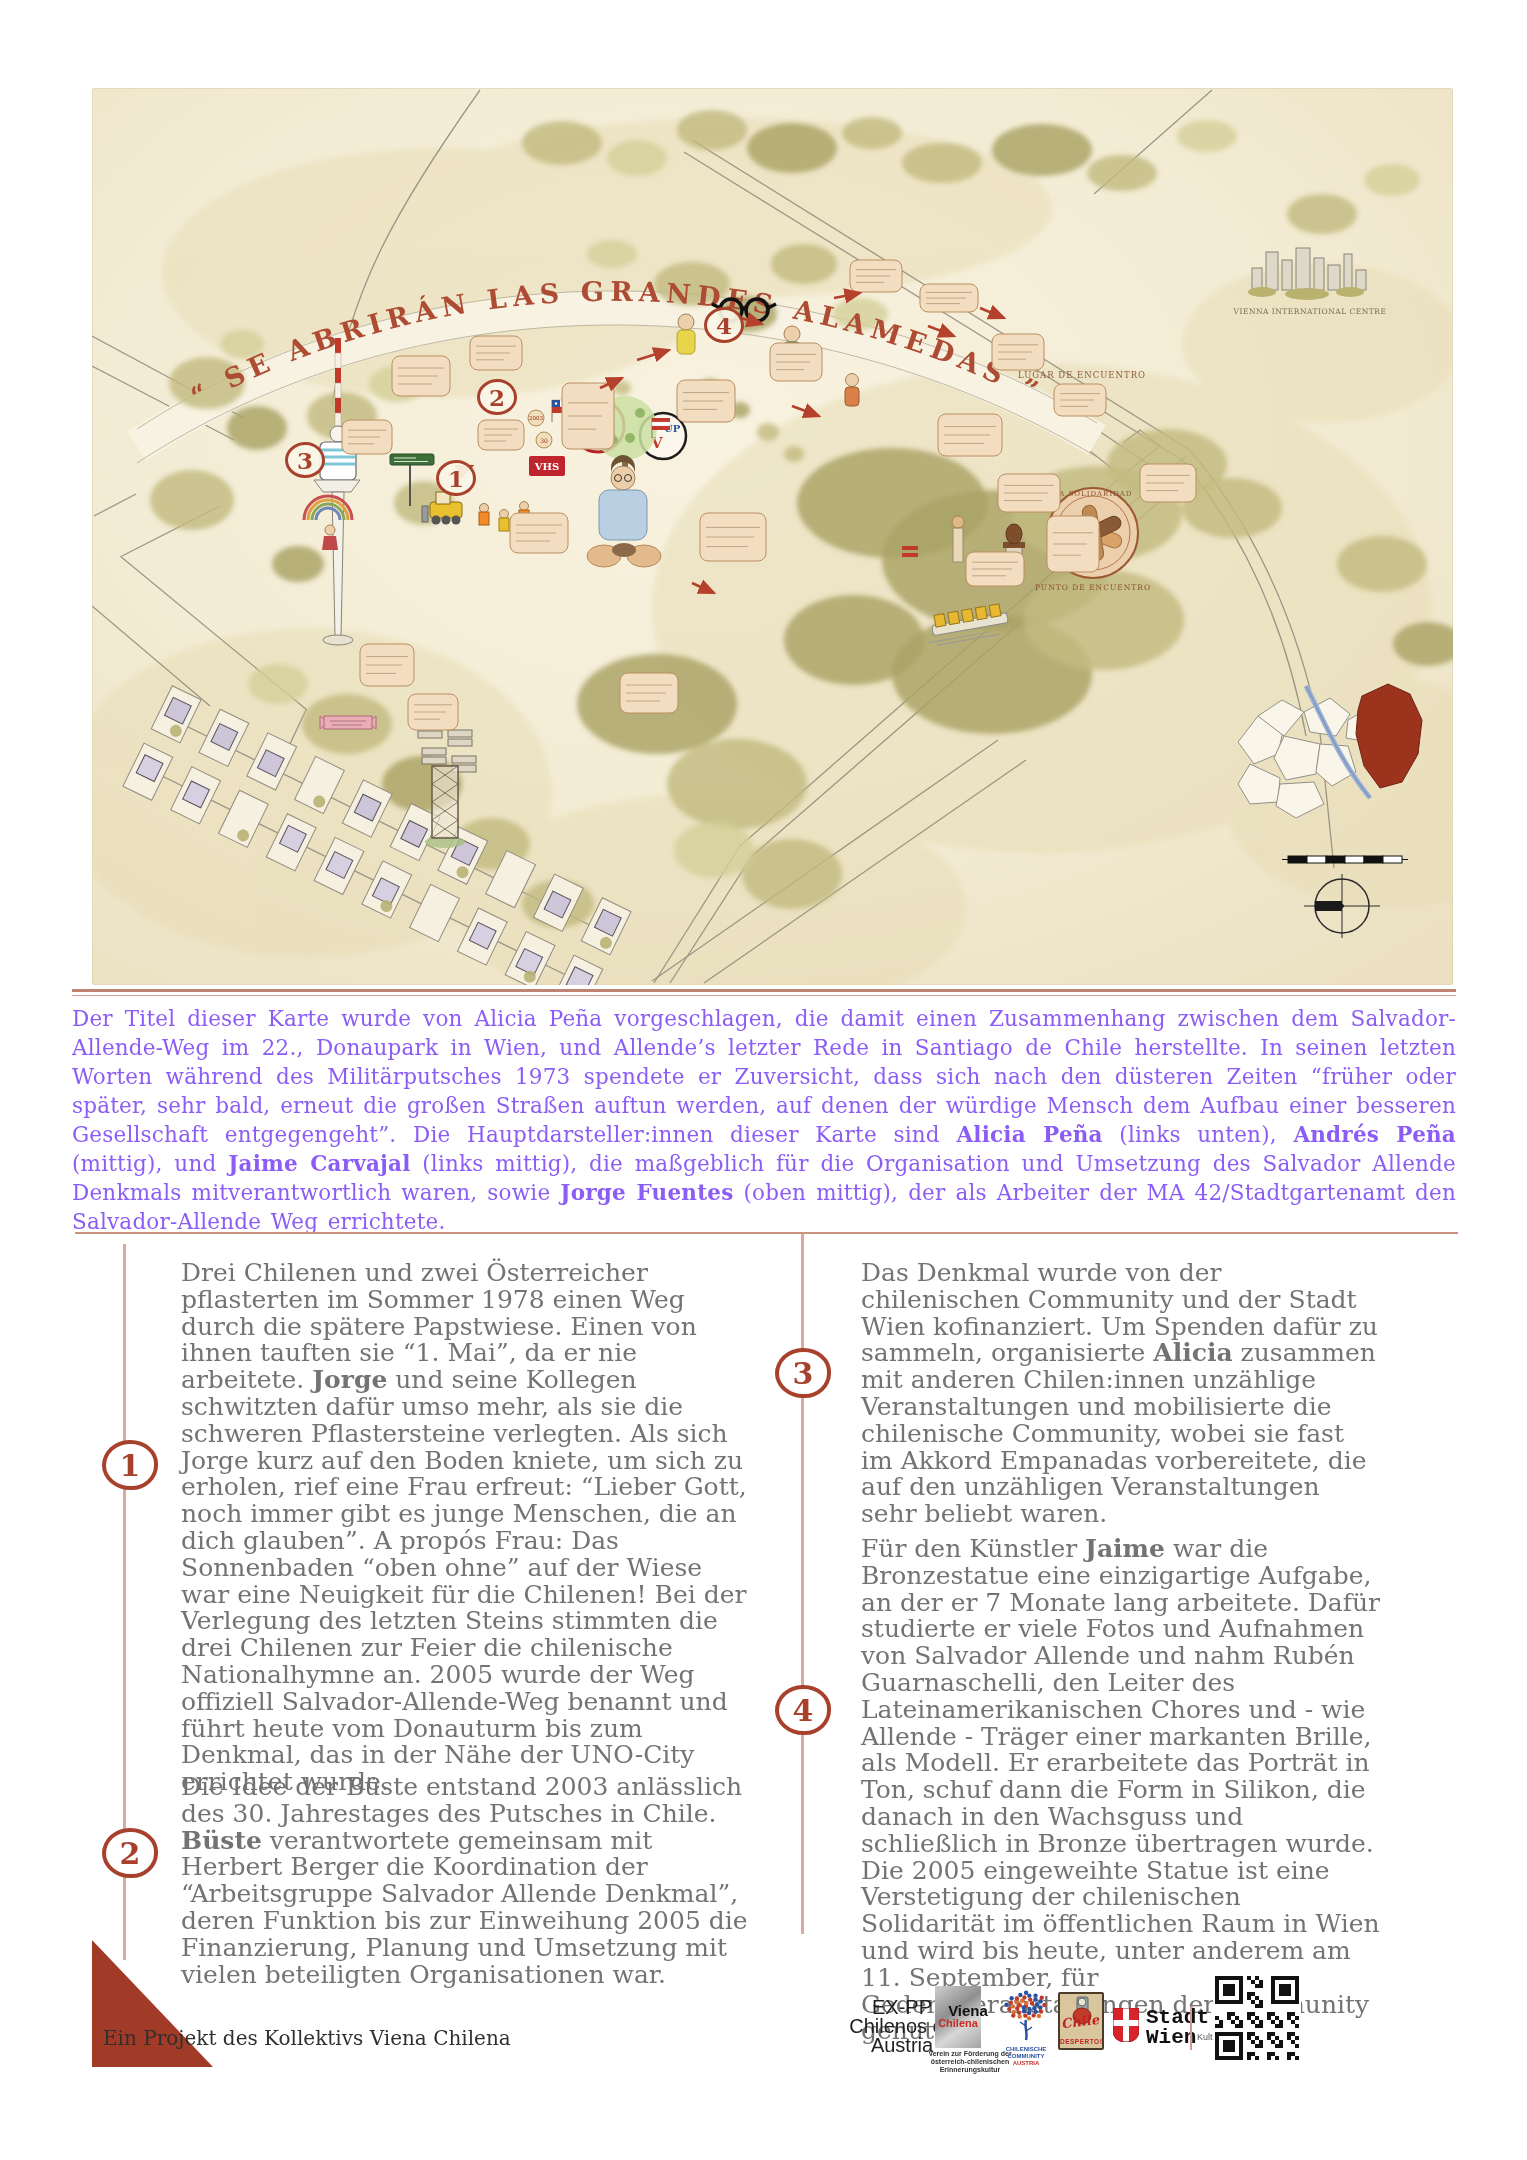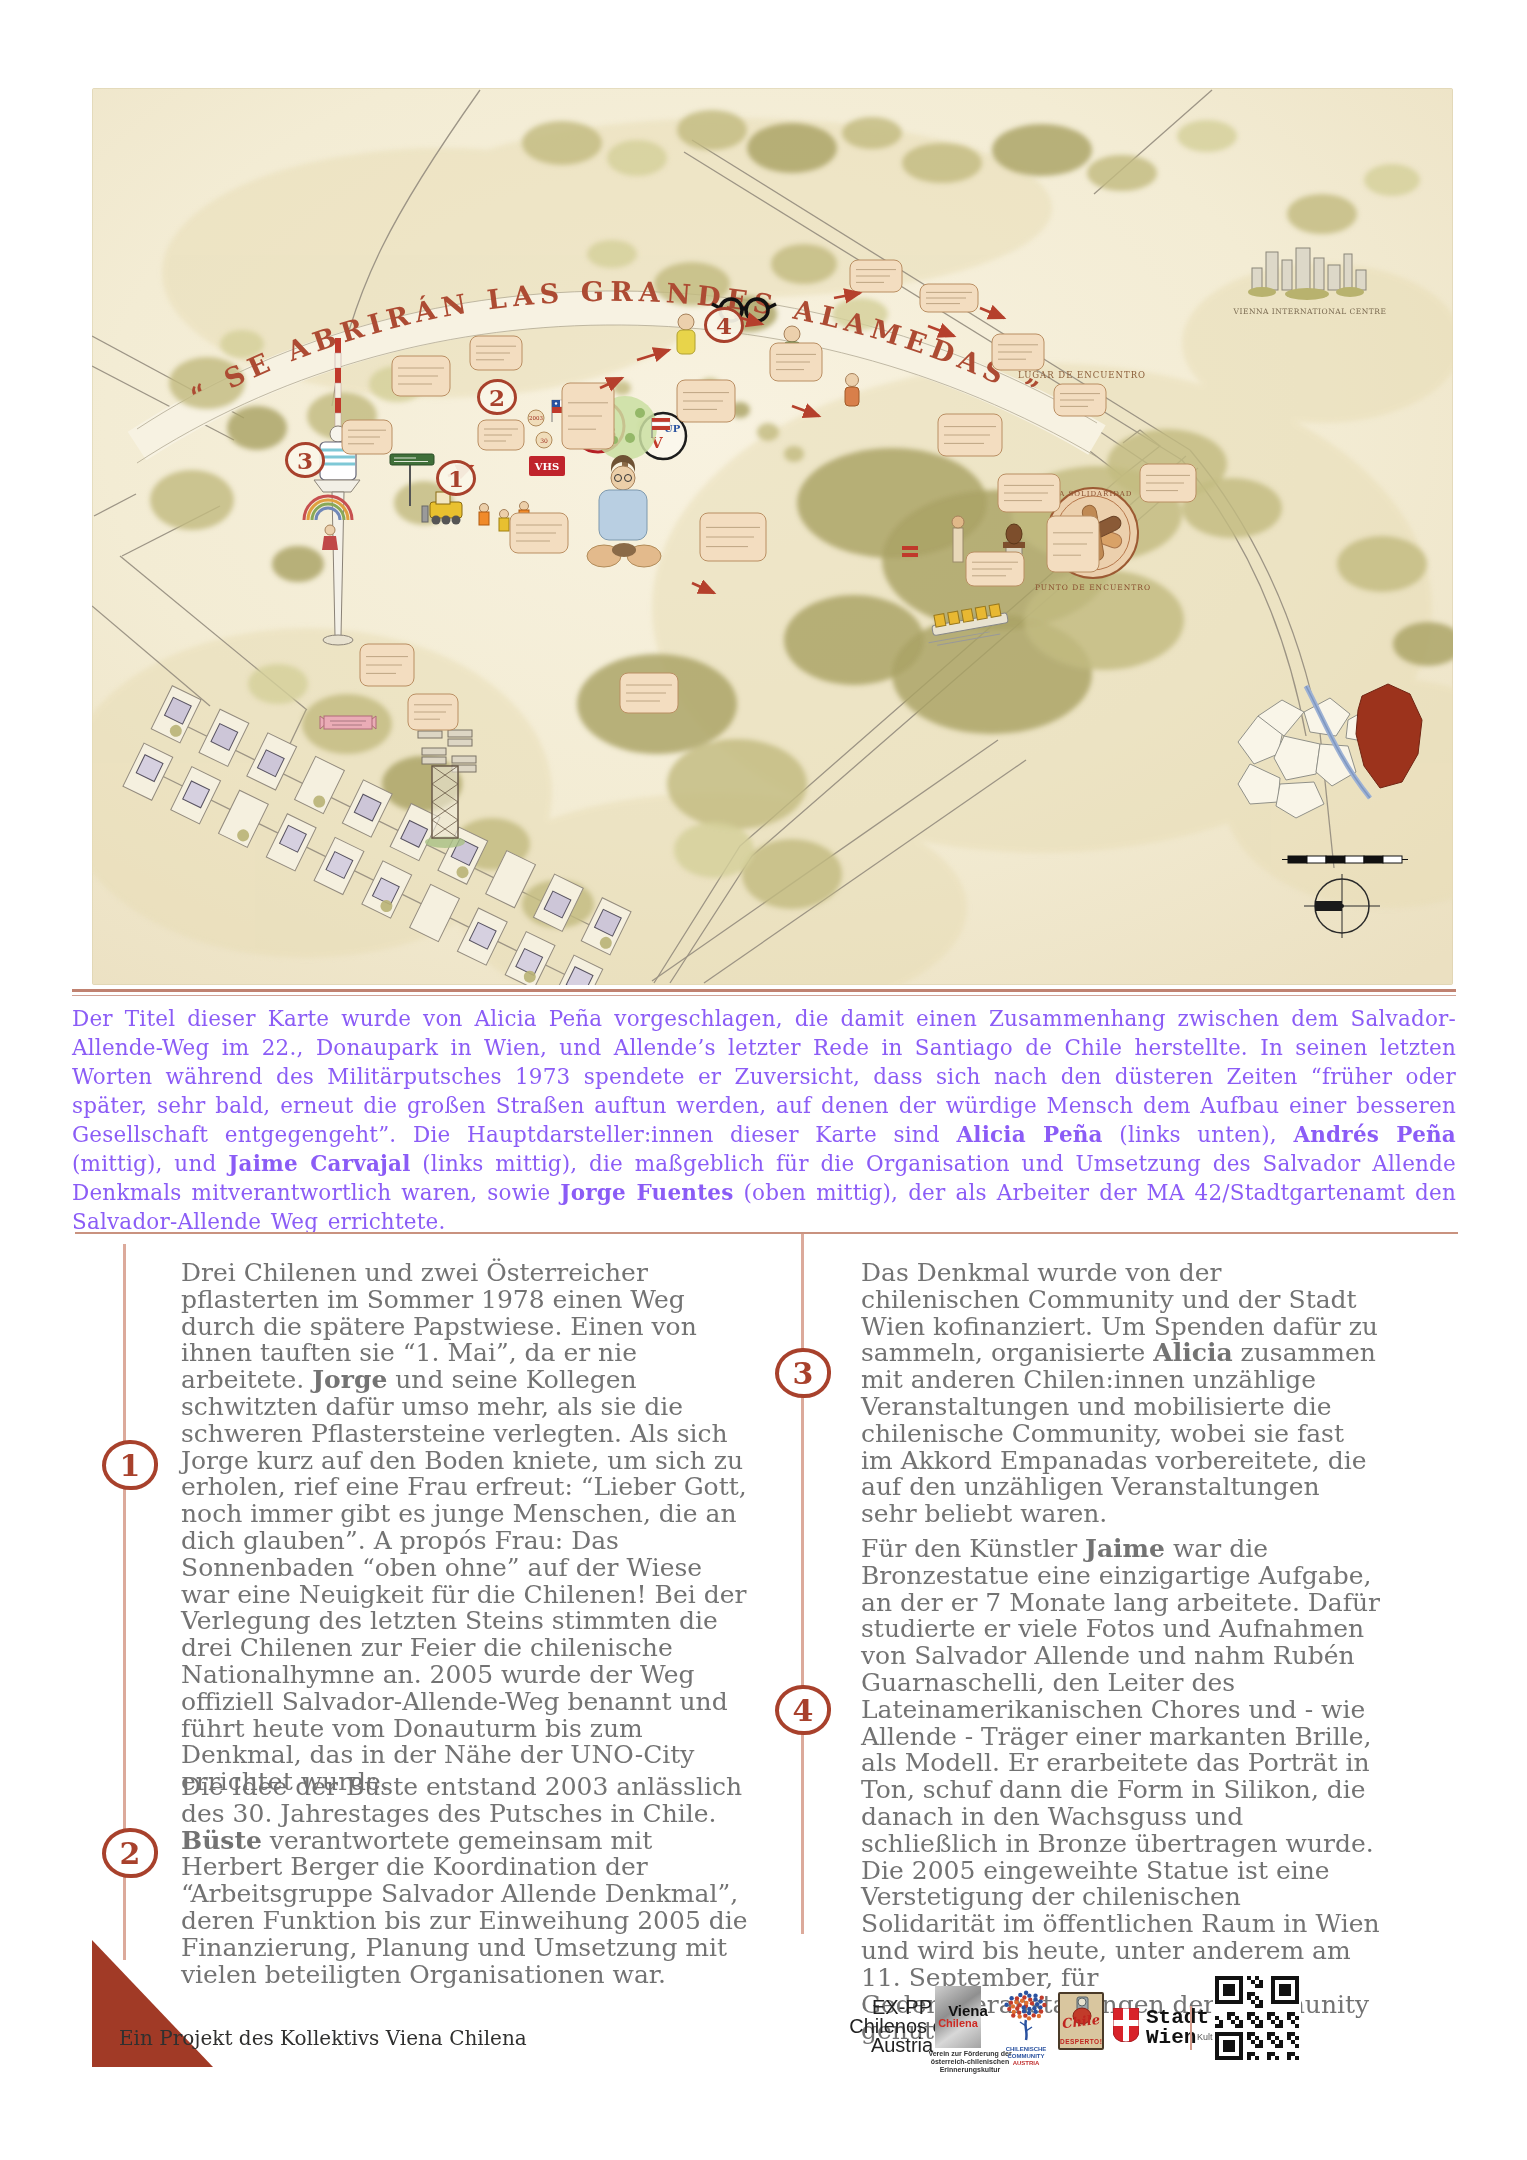--- a/index.html
+++ b/index.html
@@ -39,21 +39,21 @@
        border-radius:50% 50% 48% 52%/52% 48% 50% 50%;background:#fff;color:#a8412c;
        font-weight:bold;font-size:30px;display:flex;align-items:center;justify-content:center;
        box-sizing:border-box;z-index:3;}
   .cm1{left:102px;top:1440px;} .cm2{left:102px;top:1828px;}
   .cm3{left:775px;top:1348px;} .cm4{left:775px;top:1685px;}
 
   
   .tri{position:absolute;left:92px;top:1940px;z-index:1;}
   .f-title{position:absolute;left:103px;top:1992px;font-size:23px;font-weight:bold;
            color:#2c2b33;letter-spacing:.4px;z-index:2;}
-  .f-sub{position:absolute;left:103px;top:2026px;font-size:20px;color:#30302f;z-index:2;margin-left:16px;}
+  .f-sub{position:absolute;left:103px;top:2026px;font-size:20px;color:#30302f;z-index:2;}
   .expp{position:absolute;left:836px;top:1998px;width:132px;text-align:center;
         font-family:"Liberation Sans",sans-serif;font-size:20px;line-height:19px;color:#222;}
   .vc-box{position:absolute;left:935px;top:1986px;width:46px;height:62px;
           background:linear-gradient(145deg,#cfcfcf 0%,#8f8f8f 40%,#d8d8d8 65%,#a3a3a3 100%);
           display:flex;flex-direction:column;align-items:center;justify-content:center;
           font-family:"Liberation Sans",sans-serif;font-weight:bold;}
   .vc-t1{font-size:15px;color:#111;line-height:12px;margin-left:20px;}
   .vc-t2{font-size:11px;color:#cc2b24;line-height:12px;}
   .vc-cap{position:absolute;left:920px;top:2050px;width:100px;text-align:center;
           font-family:"Liberation Sans",sans-serif;font-size:7px;line-height:8px;color:#333;font-weight:bold;}

